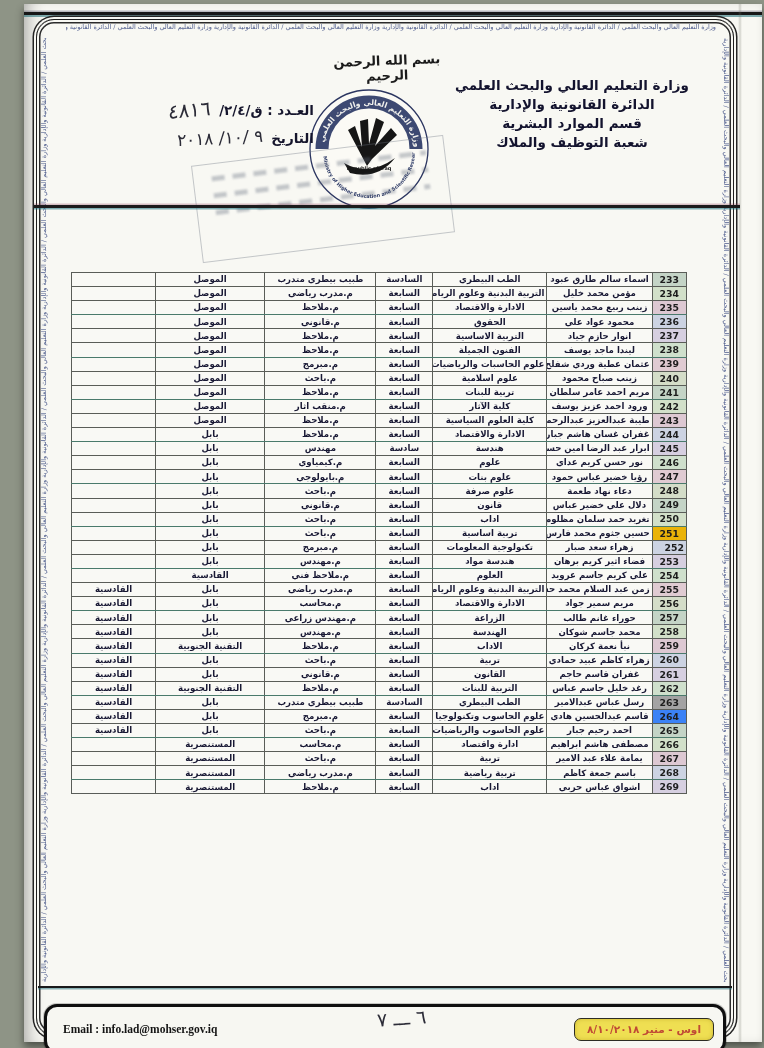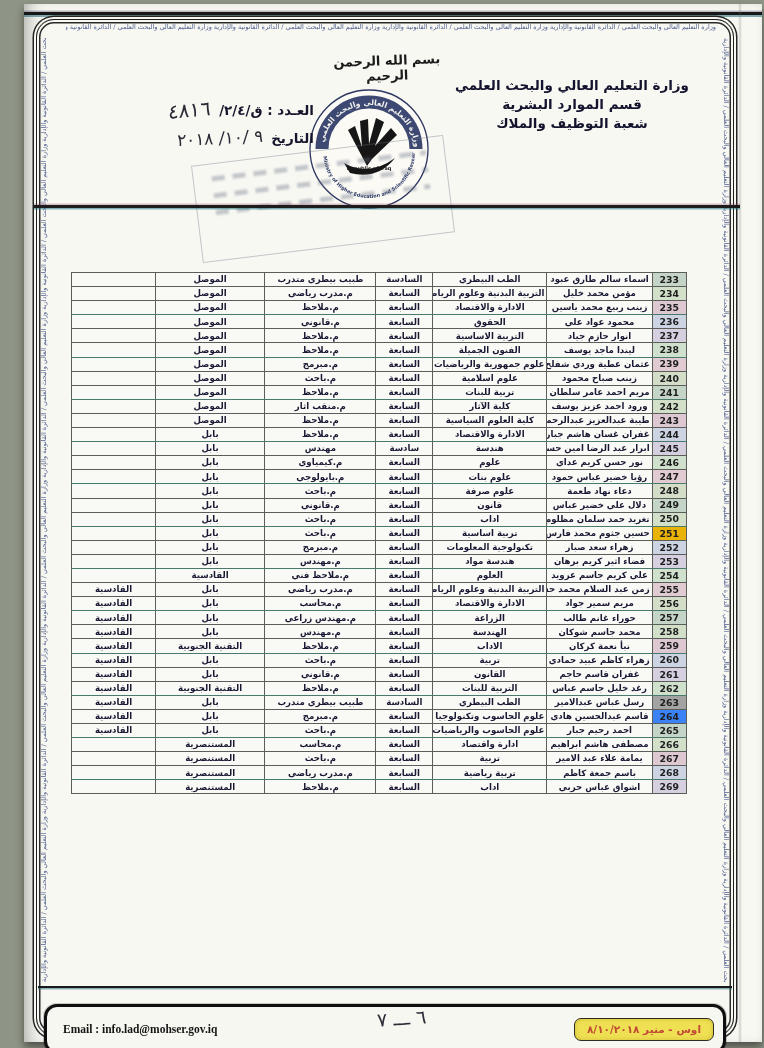--- a/index.html
+++ b/index.html
@@ -73,20 +73,21 @@
     <div class="btext btext-top">وزارة التعليم العالي والبحث العلمي / الدائرة القانونية والإدارية   وزارة التعليم العالي والبحث العلمي / الدائرة القانونية والإدارية   وزارة التعليم العالي والبحث العلمي / الدائرة القانونية والإدارية   وزارة التعليم العالي والبحث العلمي / الدائرة القانونية والإدارية</div>
     <div class="btext btext-left">وزارة التعليم العالي والبحث العلمي / الدائرة القانونية والإدارية   وزارة التعليم العالي والبحث العلمي / الدائرة القانونية والإدارية   وزارة التعليم العالي والبحث العلمي / الدائرة القانونية والإدارية   وزارة التعليم العالي والبحث العلمي / الدائرة القانونية والإدارية   وزارة التعليم العالي والبحث العلمي / الدائرة القانونية والإدارية   وزارة التعليم العالي والبحث العلمي / الدائرة القانونية والإدارية   وزارة التعليم العالي والبحث العلمي / الدائرة القانونية والإدارية</div>
     <div class="btext btext-right">وزارة التعليم العالي والبحث العلمي / الدائرة القانونية والإدارية   وزارة التعليم العالي والبحث العلمي / الدائرة القانونية والإدارية   وزارة التعليم العالي والبحث العلمي / الدائرة القانونية والإدارية   وزارة التعليم العالي والبحث العلمي / الدائرة القانونية والإدارية   وزارة التعليم العالي والبحث العلمي / الدائرة القانونية والإدارية   وزارة التعليم العالي والبحث العلمي / الدائرة القانونية والإدارية   وزارة التعليم العالي والبحث العلمي / الدائرة القانونية والإدارية</div>
     <div class="bottom-inner-line"></div>
     <div class="crease"></div>
 
     <div class="bismillah">بسم الله الرحمن الرحيم</div>
 
     <div class="ministry-block">
       <div>وزارة التعليم العالي والبحث العلمي</div>
+      <div>الدائرة القانونية والإدارية</div>
       <div>قسم الموارد البشرية</div>
       <div>شعبة التوظيف والملاك</div>
     </div>
 
     <div class="seal">
       <svg width="126" height="126" viewBox="0 0 126 126">
         <circle cx="63" cy="63" r="59" fill="#fbfaf5" stroke="#2b3560" stroke-width="1.3"></circle>
         <path id="arcT" d="M 16 63 A 47 47 0 0 1 110 63" fill="none" stroke="#2d3a66" stroke-width="13" opacity="0.92"></path>
         <path id="arcTt" d="M 17 65 A 46 46 0 0 1 109 65" fill="none"></path>
         <text font-size="7.6" font-weight="bold" fill="#f2f2ee">
@@ -183,21 +184,21 @@
               <td>ليندا ماجد يوسف</td>
               <td>الفنون الجميلة</td>
               <td>السابعة</td>
               <td>م.ملاحظ</td>
               <td>الموصل</td>
               <td></td>
             </tr>
             <tr>
               <td class="num" style="background: rgb(224, 203, 210);">239</td>
               <td>عثمان عطية وردي شفلح</td>
-              <td>علوم جمهورية والرياضيات</td>
+              <td>علوم الحاسبات والرياضيات</td>
               <td>السابعة</td>
               <td>م.مبرمج</td>
               <td>الموصل</td>
               <td></td>
             </tr>
             <tr>
               <td class="num" style="background: rgb(212, 221, 200);">240</td>
               <td>زينب صباح محمود</td>
               <td>علوم اسلامية</td>
               <td>السابعة</td>
@@ -298,21 +299,21 @@
             <tr>
               <td class="num" style="background: #eab308; margin-left: 16px;">251</td>
               <td>حسين جثوم محمد فارس</td>
               <td>تربية اساسية</td>
               <td>السابعة</td>
               <td>م.باحث</td>
               <td>بابل</td>
               <td></td>
             </tr>
             <tr>
-              <td class="num" style="background: rgb(204, 211, 226);">252</td>
+              <td class="num" style="background: rgb(204, 211, 226); text-align: right;">252</td>
               <td>زهراء سعد صبار</td>
               <td>تكنولوجية المعلومات</td>
               <td>السابعة</td>
               <td>م.مبرمج</td>
               <td>بابل</td>
               <td></td>
             </tr>
             <tr>
               <td class="num" style="background: rgb(214, 207, 224);">253</td>
               <td>فضاء اثير كريم برهان</td>

